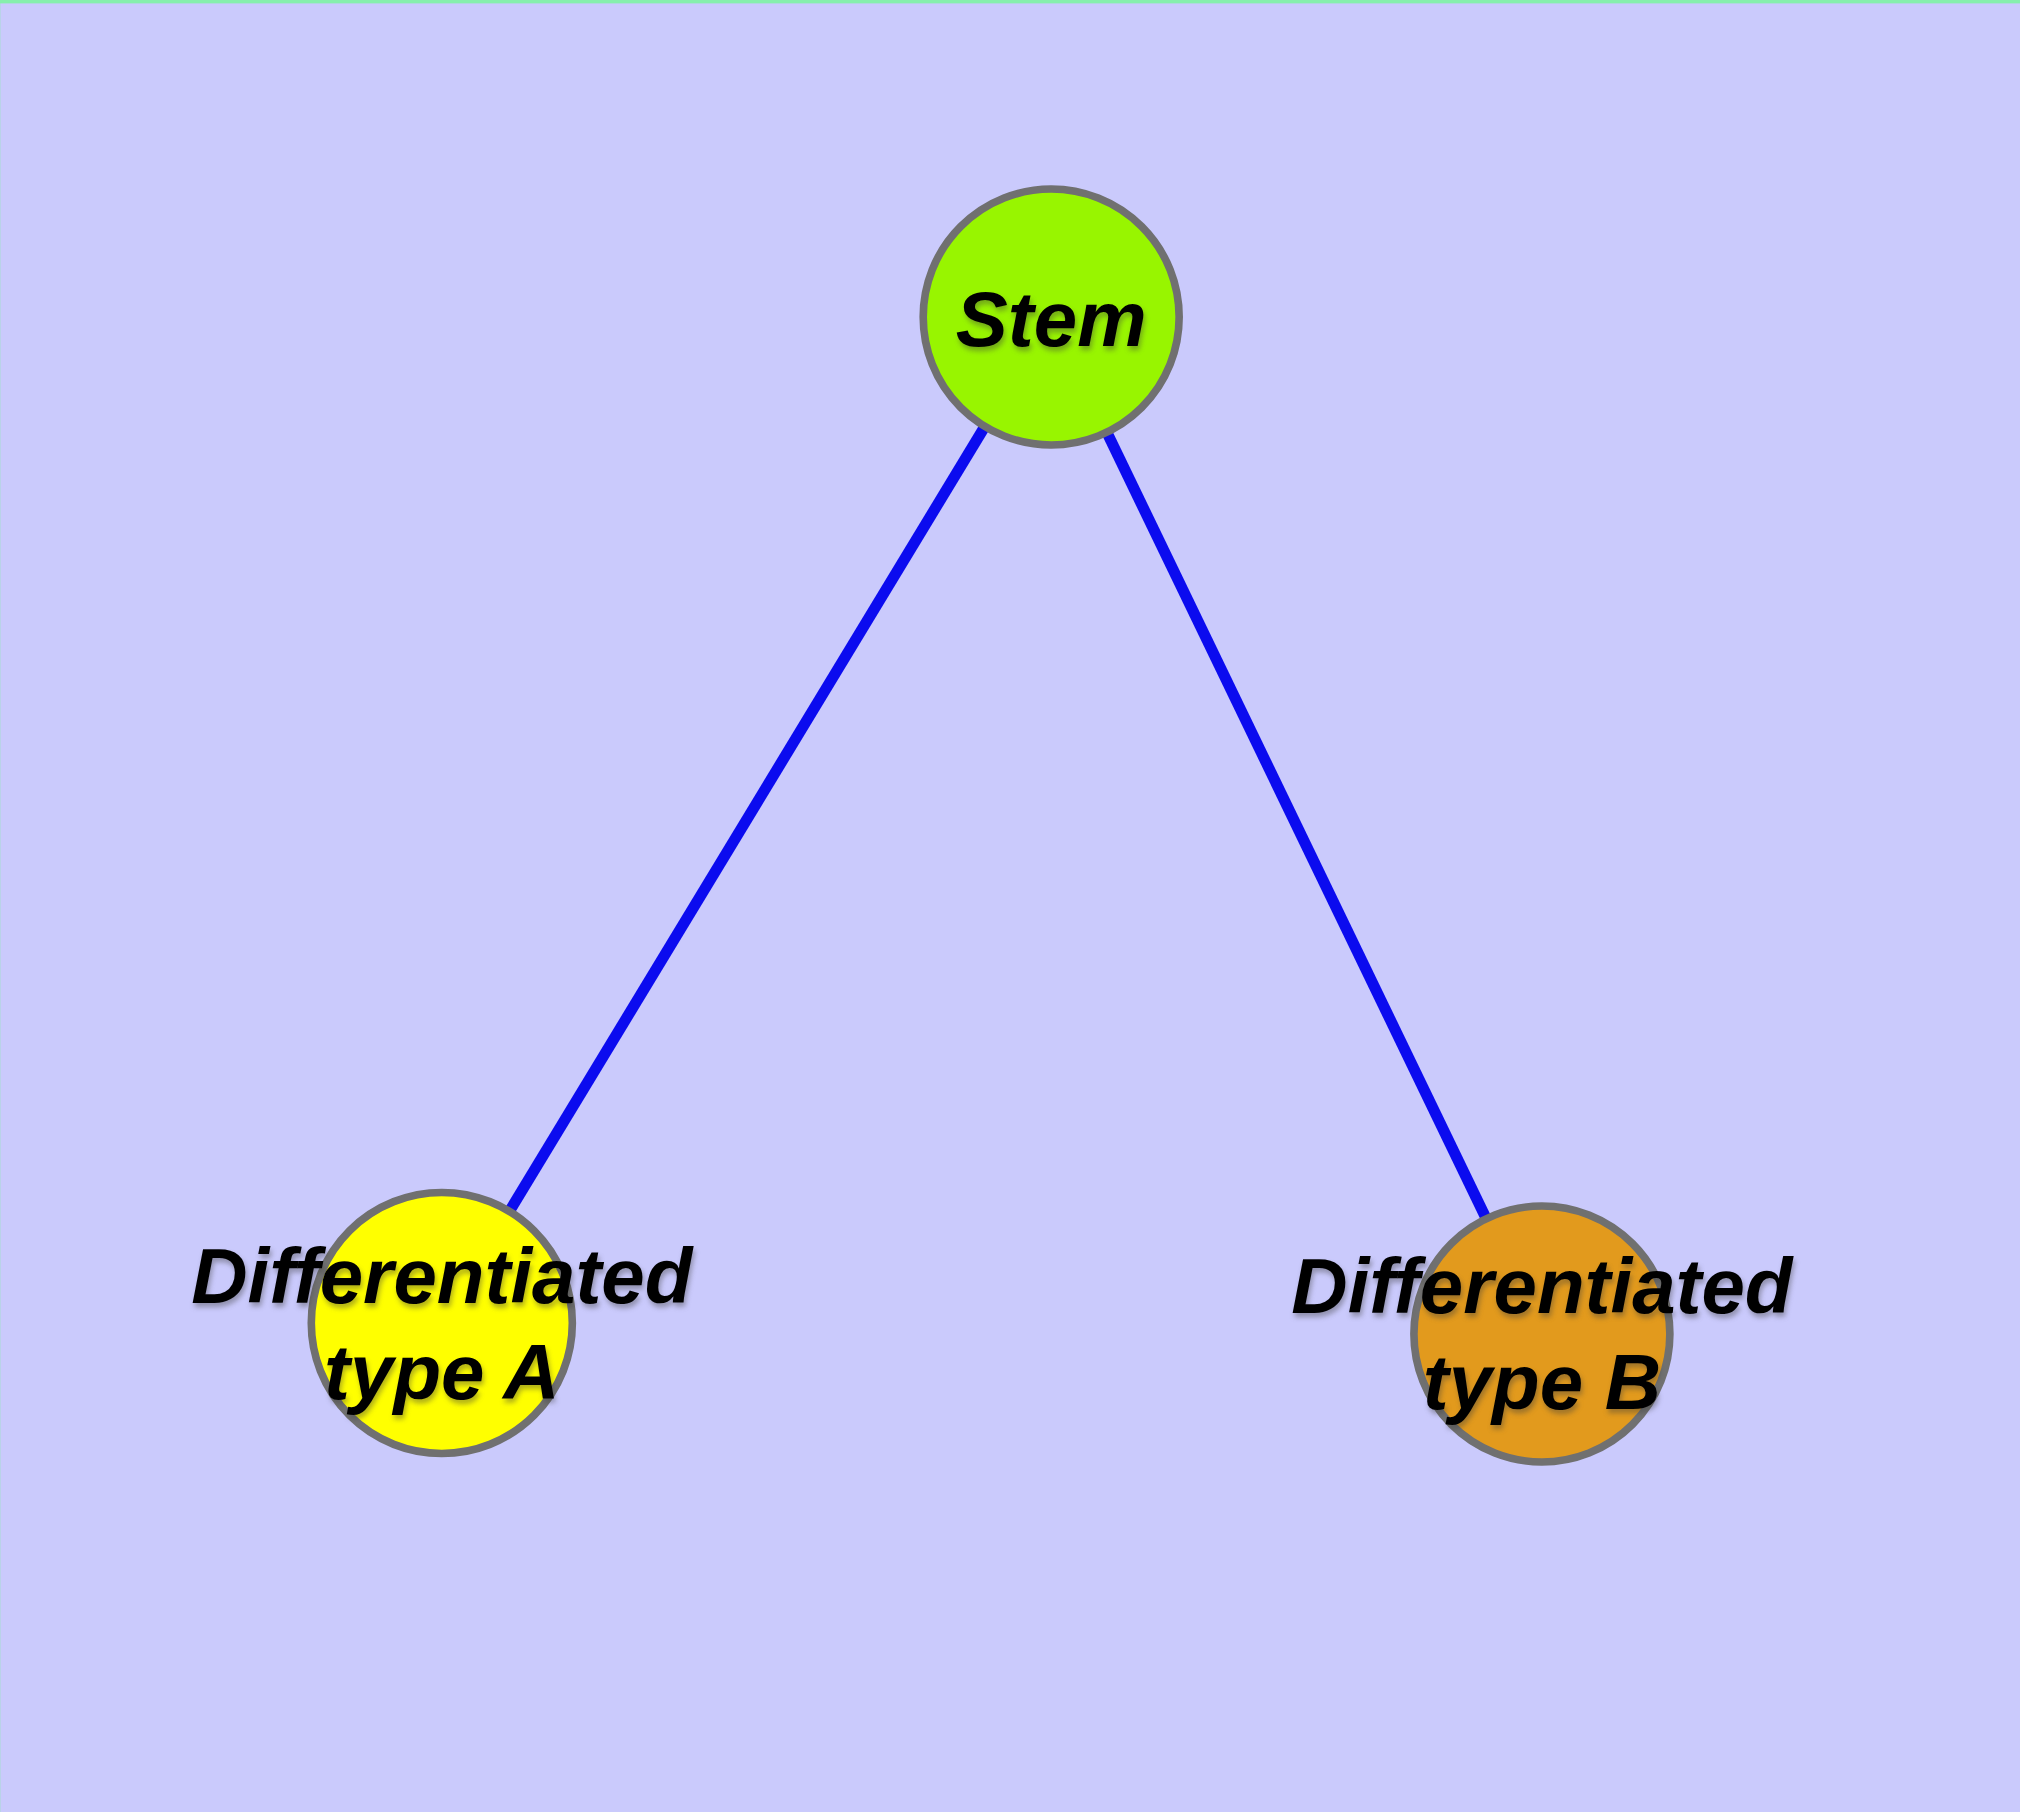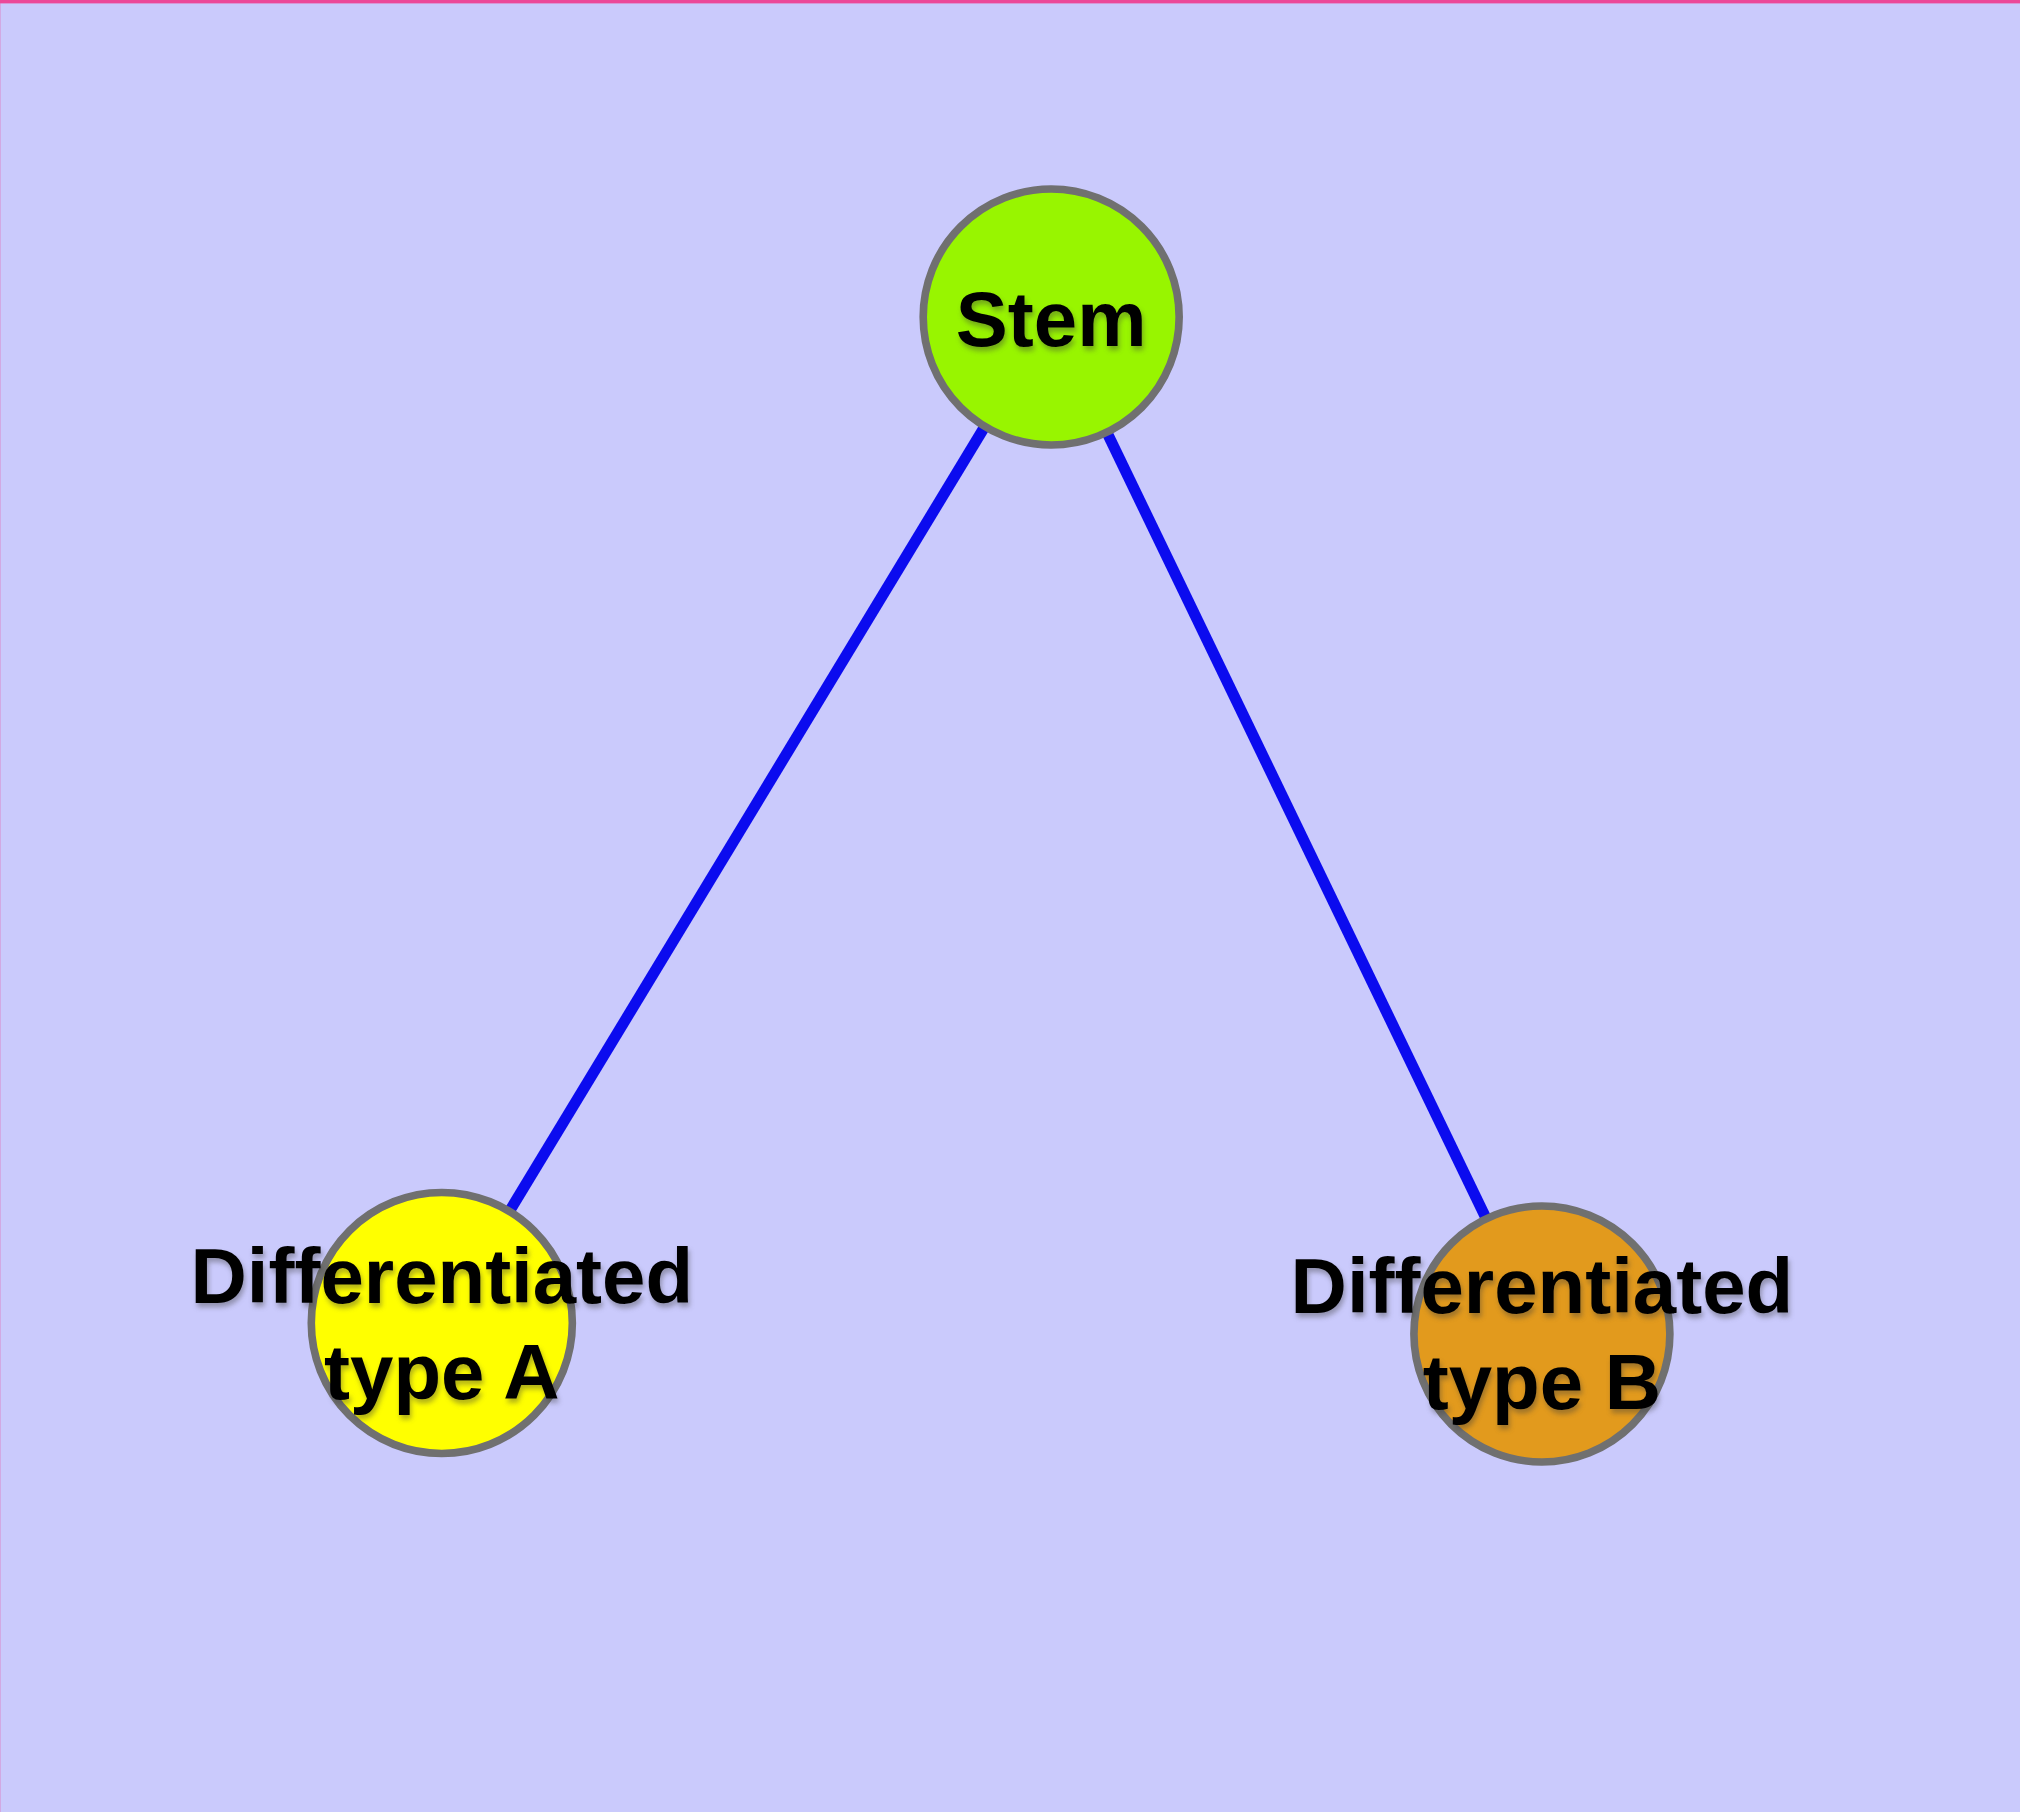--- a/index.html
+++ b/index.html
@@ -4,23 +4,24 @@
 <style>
   html, body {
     margin: 0;
     padding: 0;
     background: #ffffff;
   }
   .canvas {
     position: relative;
     width: 2021px;
     height: 1812px;
-    background: #ec4899;
+    background: #86efac;
     overflow: hidden;
     font-family: "Liberation Sans", sans-serif;
+    font-style: italic;
   }
   svg.diagram {
     position: absolute;
     left: 0;
     top: 0;
     width: 2021px;
     height: 1812px;
     display: block;
   }
   .edge {

